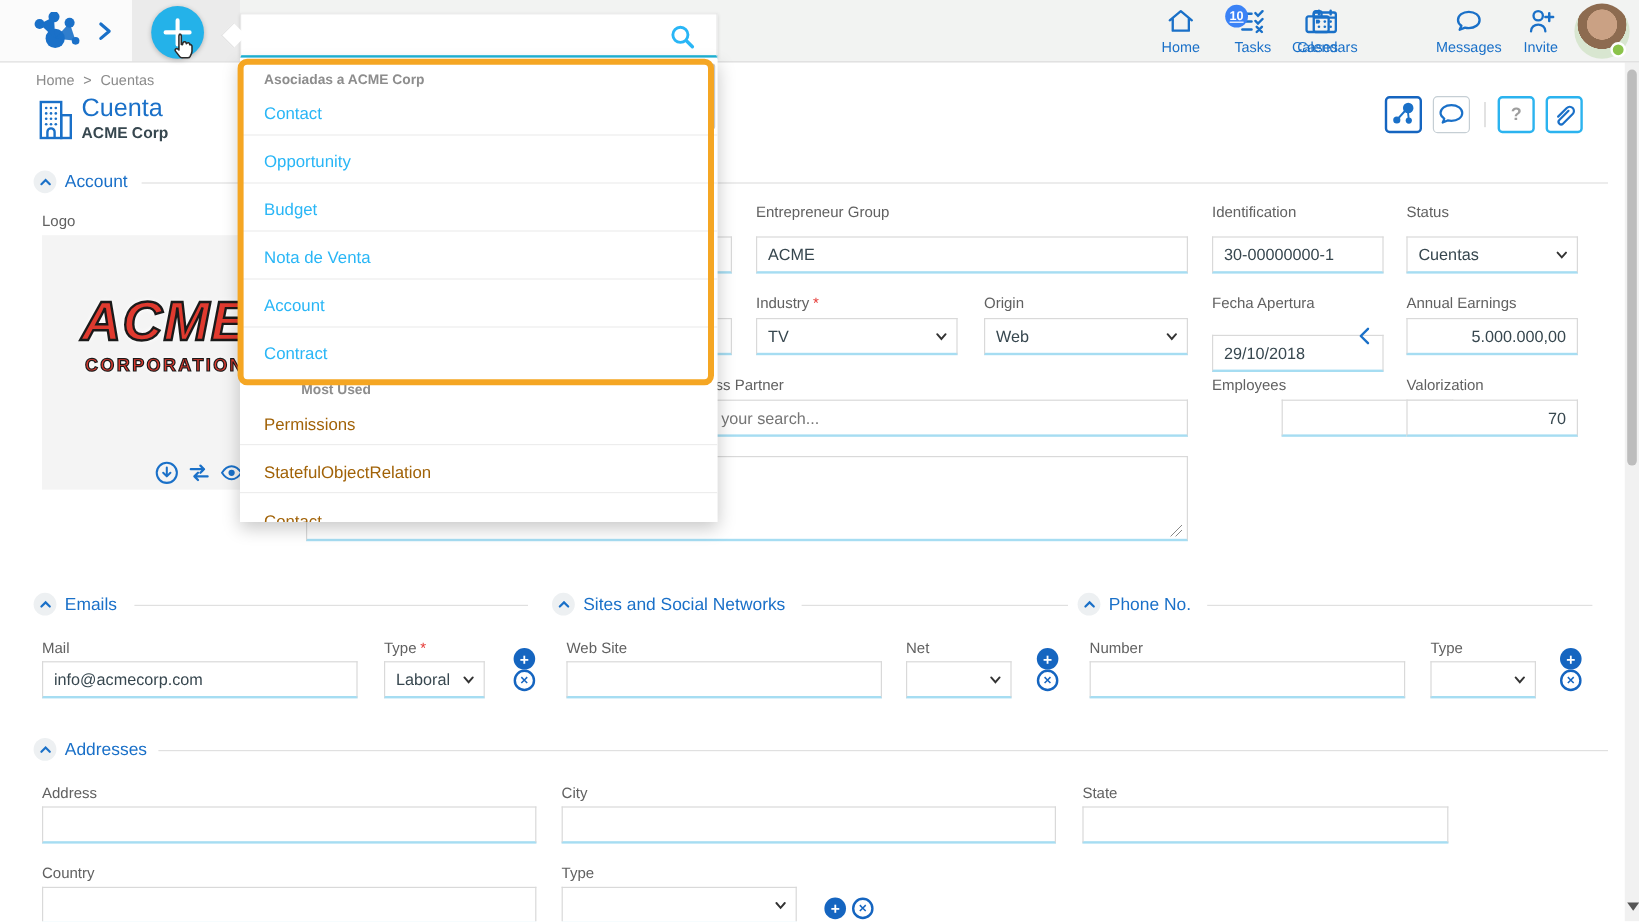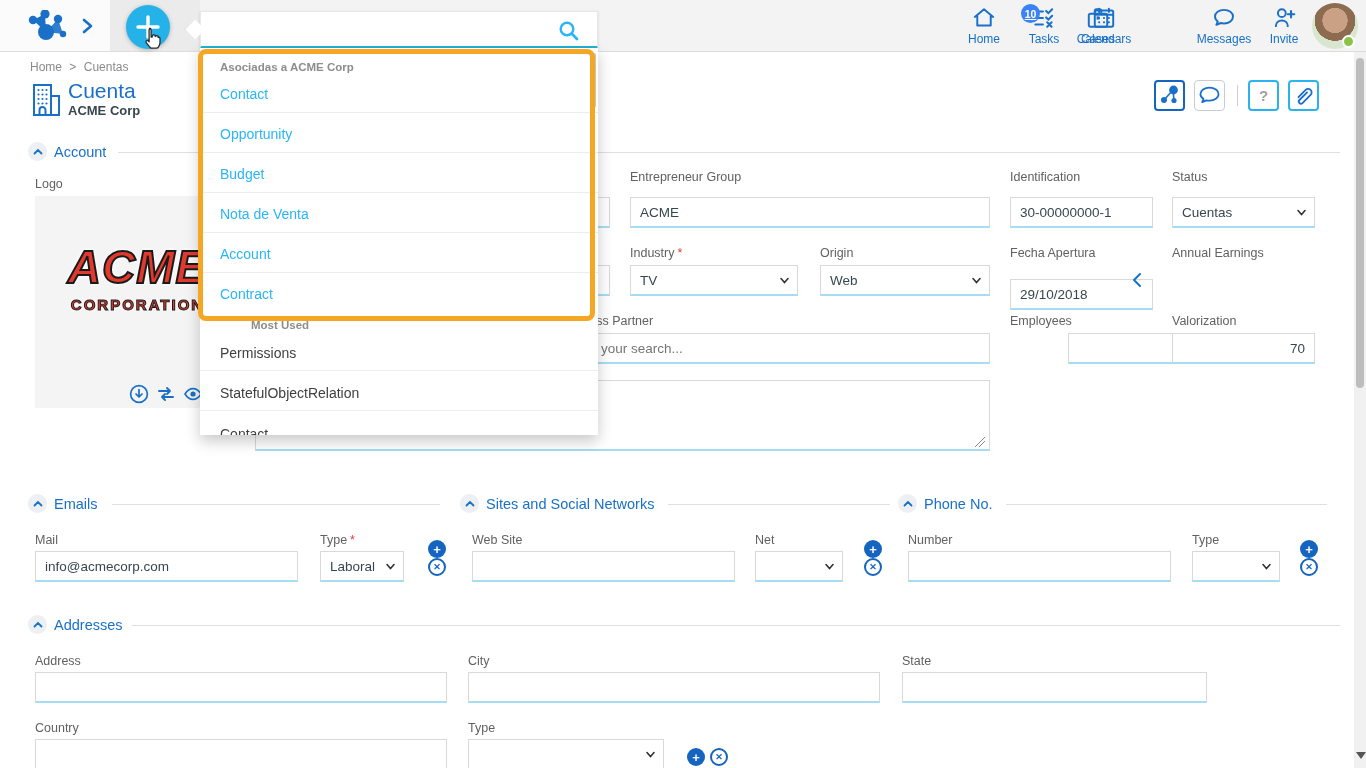--- a/index.html
+++ b/index.html
@@ -26,21 +26,21 @@
   .sec-line{height:1px;background:#e0e0e0;}
   .addbtn{width:18px;height:18px;border-radius:50%;background:#1565c0;color:#fff;font-size:13px;font-weight:bold;
           display:flex;align-items:center;justify-content:center;line-height:1;cursor:pointer;}
   .delbtn{width:18px;height:18px;border-radius:50%;background:#fff;border:2px solid #1565c0;color:#1565c0;
           font-size:9px;font-weight:bold;display:flex;align-items:center;justify-content:center;line-height:1;cursor:pointer;}
   
   #dd-panel{left:200px;top:48px;width:398px;height:387px;background:#fff;z-index:50;
             box-shadow:0 6px 14px rgba(0,0,0,.22);overflow:hidden;}
   .dd-head{left:20px;font-size:11.5px;font-weight:bold;color:#8d8d8d;}
   .dd-item{left:20px;font-size:14px;color:#29b6f6;cursor:pointer;}
-  .dd-ghost{left:20px;font-size:14px;color:#404040;cursor:pointer;}
+  .dd-ghost{left:20px;font-size:14px;color:#a16207;cursor:pointer;}
   .dd-sep{left:0;width:398px;height:1px;background:#ededed;}
   #orange-box{left:198px;top:49px;width:397px;height:272px;border:5px solid #f5a623;border-radius:8px;z-index:55;pointer-events:none;}
   
   #searchbox{left:200px;top:11px;width:398px;height:38px;background:#fff;border:1px solid #e8e8e8;
              border-bottom:3px solid #1fb3d6;box-shadow:0 1px 3px rgba(0,0,0,.12);z-index:60;}
   #search-tail{left:187px;top:22px;width:15px;height:15px;background:#fff;transform:rotate(45deg);
                border-left:1px solid #e4e4e4;border-bottom:1px solid #e4e4e4;z-index:61;}
   
   #sb-track{left:1354px;top:52px;width:12px;height:716px;background:#f1f1f1;}
   #sb-thumb{left:1356px;top:58px;width:8px;height:330px;background:#bdbdbd;border-radius:4px;}
@@ -268,20 +268,21 @@
     <svg class="caret" width="11" height="11" viewBox="0 0 11 11">
         <polyline points="2,3.5 5.5,7.5 9,3.5" fill="none" stroke="#333" stroke-width="1.6" stroke-linecap="round"></polyline>
       </svg>
   </div>
   <div class="abs lbl" style="left:1010px;top:246px;">Fecha Apertura</div>
   <input class="abs inp" style="left: 1010px; top: 279px; width: 143px; padding-right: 26px;" value="29/10/2018">
   <svg class="abs" style="left:1130px;top:272px;" width="14" height="16" viewBox="0 0 14 16">
     <polyline points="10,2 4,8 10,14" fill="none" stroke="#1a70c8" stroke-width="2" stroke-linecap="round" stroke-linejoin="round"></polyline>
   </svg>
   <div class="abs lbl" style="left:1172px;top:246px;">Annual Earnings</div>
+  <input class="abs inp num" style="left: 1172px; top: 265px; width: 143px;" value="5.000.000,00">
 
   <div class="abs lbl" style="left:558px;top:314px;z-index:1;">Business Partner</div>
   <input class="abs inp" style="left: 558px; top: 333px; width: 432px; padding-right: 30px; z-index: 1;" placeholder="Type your search...">
   <svg class="abs" style="left:958px;top:340px;" width="14" height="16" viewBox="0 0 14 16">
     <polyline points="10,2 4,8 10,14" fill="none" stroke="#1a70c8" stroke-width="2" stroke-linecap="round" stroke-linejoin="round"></polyline>
   </svg>
   <div class="abs lbl" style="left:1010px;top:314px;">Employees</div>
   <input class="abs inp num" style="left: 1068px; top: 333px; width: 143px;" value="150">
   <div class="abs lbl" style="left:1172px;top:314px;">Valorization</div>
   <input class="abs inp num" style="left: 1172px; top: 333px; width: 143px;" value="70">

